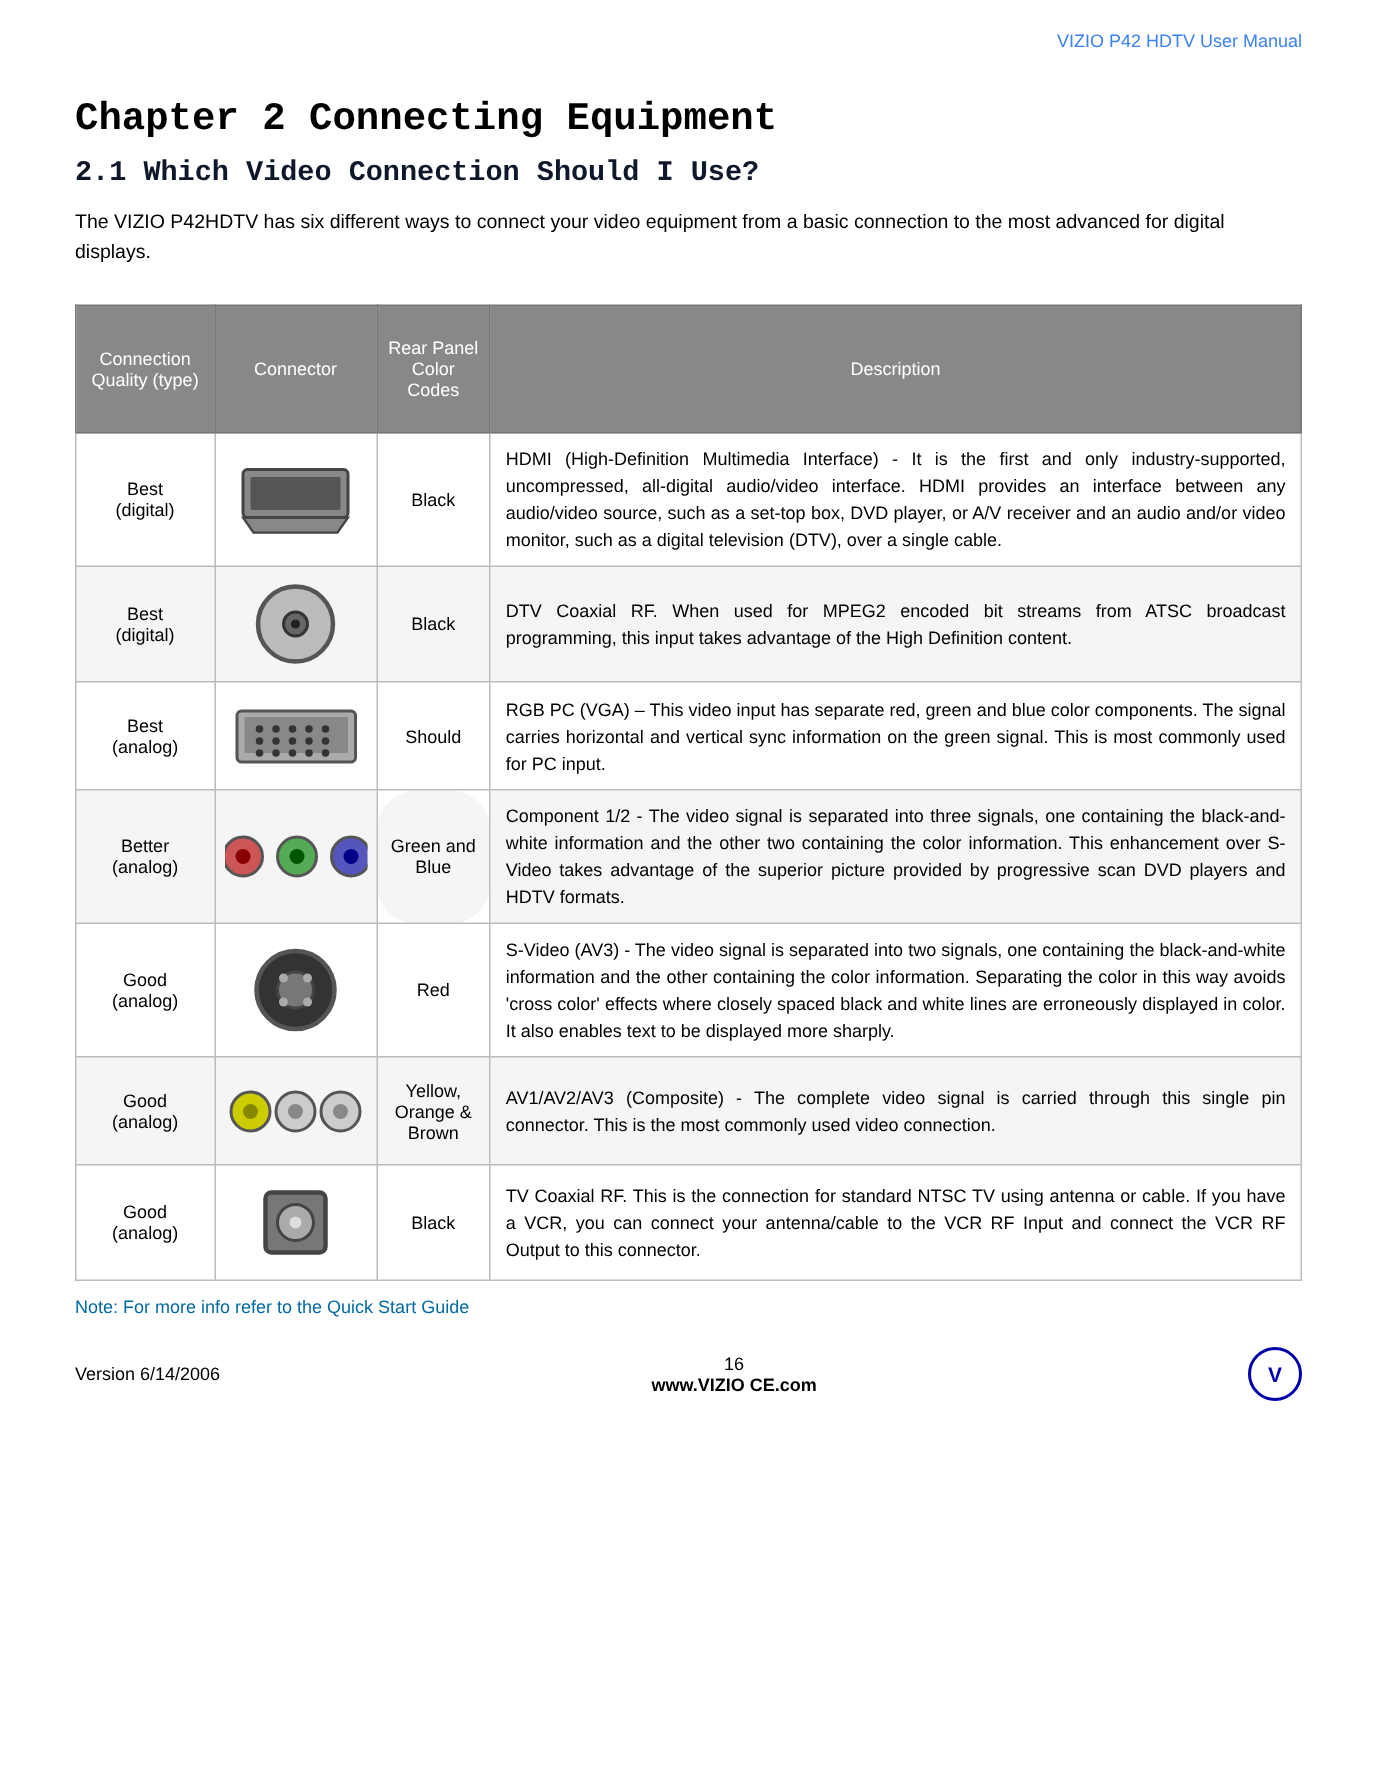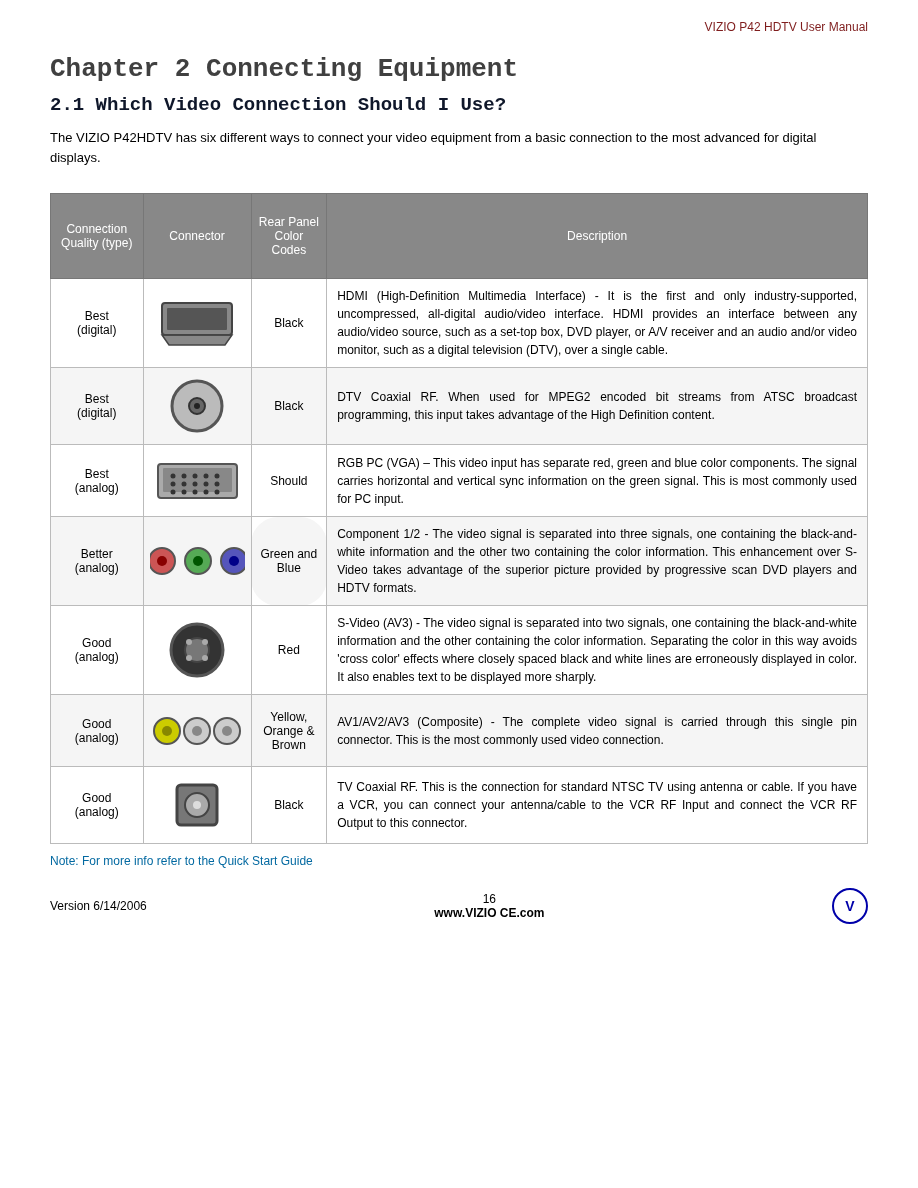--- a/index.html
+++ b/index.html
@@ -8,28 +8,28 @@
       min-height: 1188px;
       background: #fff;
       font-family: Arial, sans-serif;
       font-size: 13px;
       color: #000;
       padding: 20px 50px 30px 50px;
     }
     .page-header {
       text-align: right;
       font-size: 12px;
-      color: #7f1d1d;
-      margin-bottom: 20px;
+      color: #3b82f6;
+      margin-bottom: 30px;
     }
     .chapter-title {
       font-family: 'Courier New', monospace;
       font-size: 26px;
       font-weight: bold;
-      color: #404040;
+      color: #000000;
       margin-bottom: 10px;
     }
     .section-title {
       font-family: 'Courier New', monospace;
       font-size: 19px;
       color: #0f172a;
       margin-bottom: 12px;
     }
     .intro-text {
       font-size: 13px;

